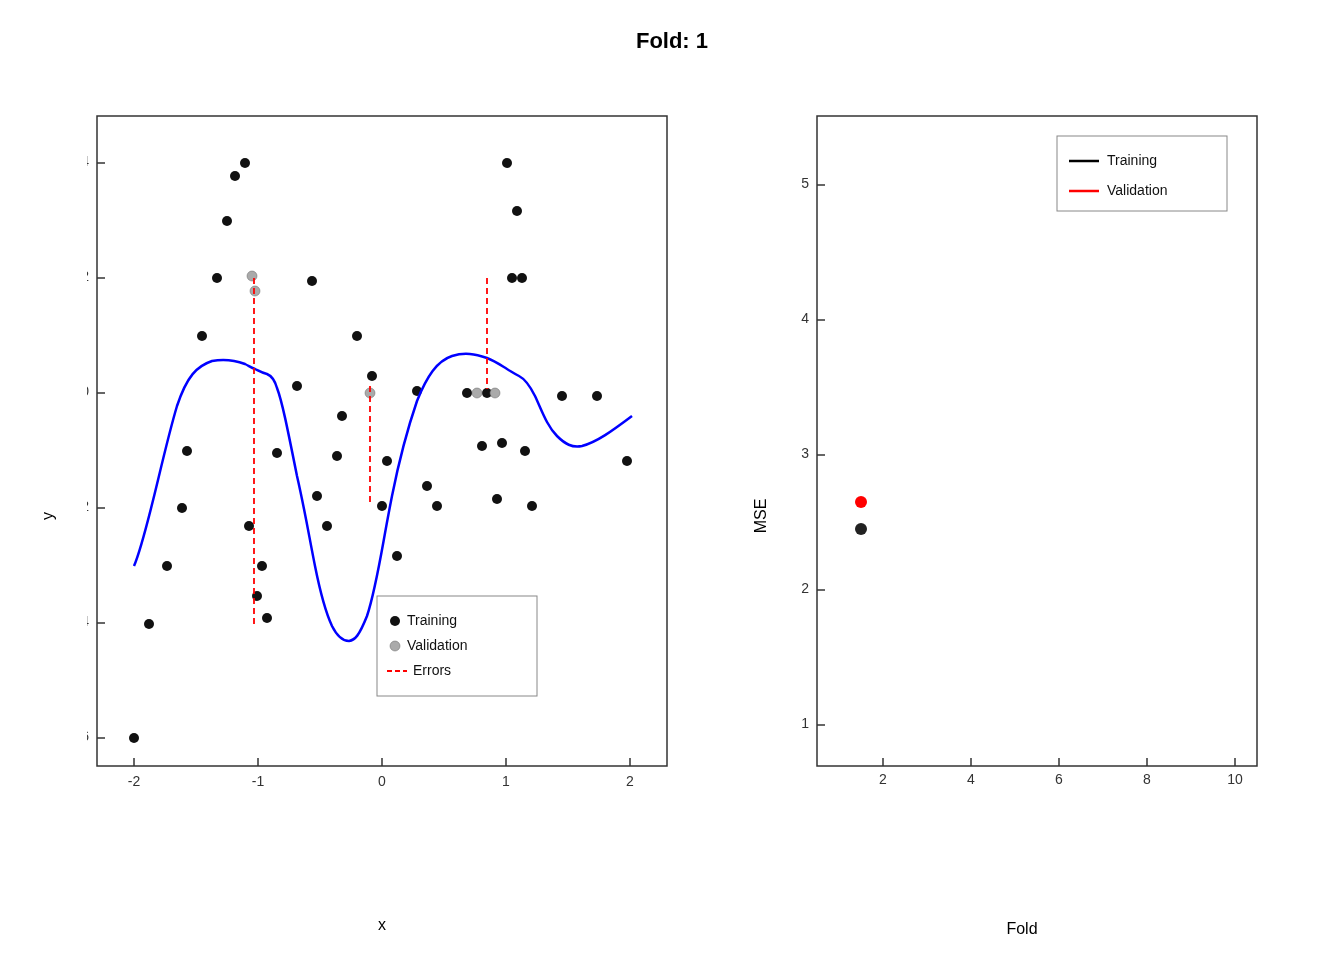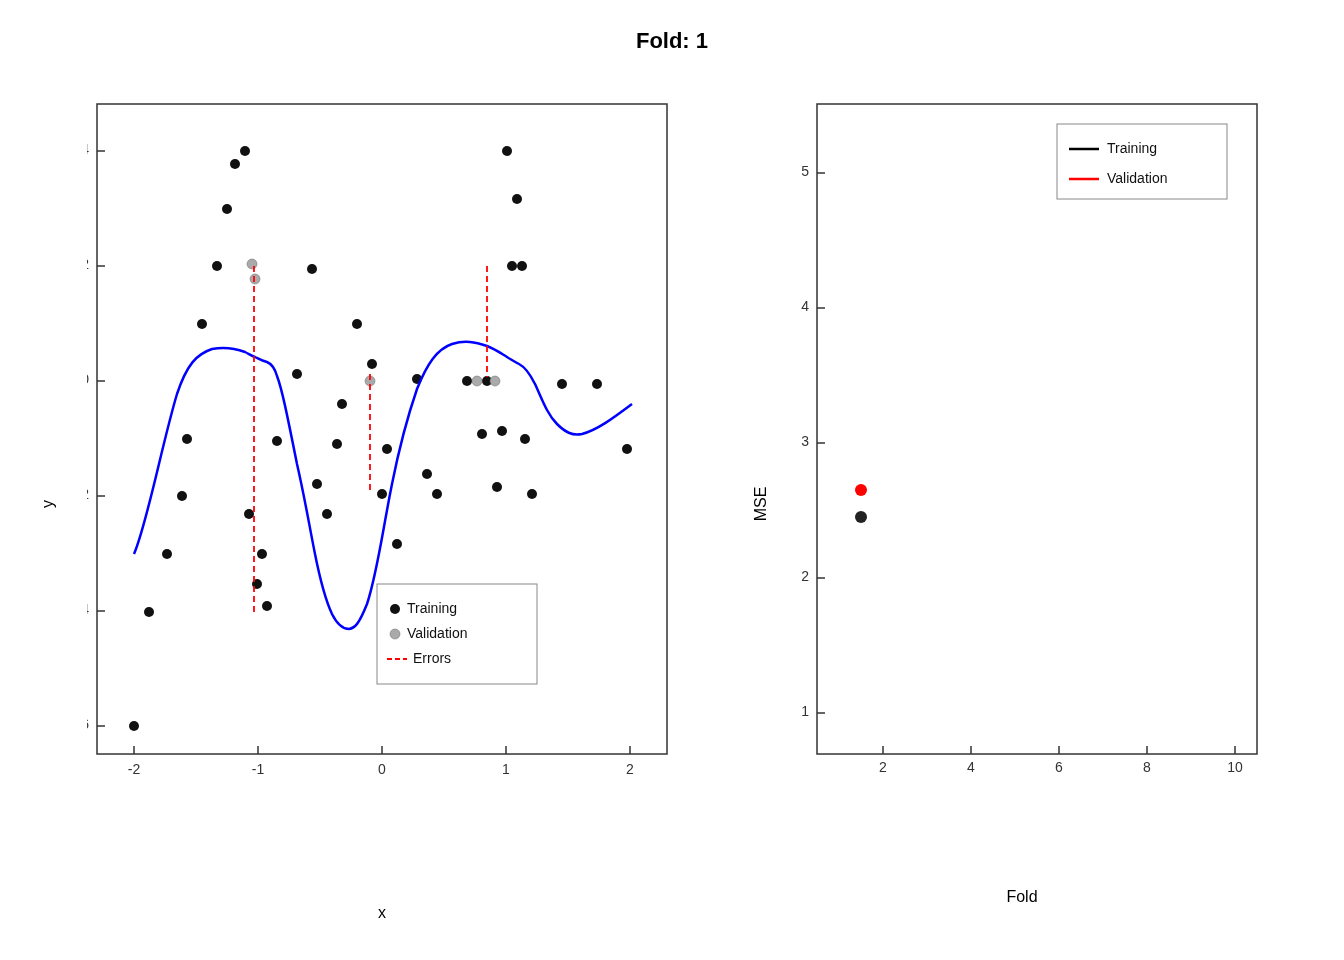--- a/index.html
+++ b/index.html
@@ -10,21 +10,21 @@
       height: 960px;
       overflow: hidden;
       display: flex;
       flex-direction: column;
       align-items: center;
     }
     .main-title {
       font-size: 22px;
       font-weight: bold;
       margin-top: 28px;
-      margin-bottom: 10px;
+      margin-bottom: 22px;
     }
     .charts-container {
       display: flex;
       flex-direction: row;
       width: 1280px;
       height: 860px;
       margin-top: 10px;
     }
     .left-chart {
       flex: 0 0 700px;
@@ -169,21 +169,21 @@
       <text x="320" y="519" font-size="14" fill="#111">Training</text>
       <circle cx="308" cy="540" r="5" fill="#aaaaaa" stroke="#666" stroke-width="0.5"></circle>
       <text x="320" y="544" font-size="14" fill="#111">Validation</text>
       <line x1="300" y1="565" x2="320" y2="565" stroke="#ff0000" stroke-width="2" stroke-dasharray="5,3"></line>
       <text x="326" y="569" font-size="14" fill="#111">Errors</text>
     </svg>
   </div>
 
   <div class="right-chart">
     <span class="axis-label-y" style="position:absolute;left:12px;top:50%;transform:translateY(-50%) rotate(-90deg);font-size:16px;">MSE</span>
-    <span class="axis-label-x" style="position:absolute;bottom:28px;left:50%;transform:translateX(-50%);font-size:16px;">Fold</span>
+    <span class="axis-label-x" style="position:absolute;bottom:8px;left:50%;transform:translateX(-50%);font-size:16px;">Fold</span>
     <svg width="500" height="750" style="position:absolute;top:20px;left:55px;">
 
       <rect x="30" y="10" width="440" height="650" fill="white" stroke="#333" stroke-width="1.5"></rect>
 
       <text x="22" y="82" font-size="14" text-anchor="end" fill="#333">5</text>
       <text x="22" y="217" font-size="14" text-anchor="end" fill="#333">4</text>
       <text x="22" y="352" font-size="14" text-anchor="end" fill="#333">3</text>
       <text x="22" y="487" font-size="14" text-anchor="end" fill="#333">2</text>
       <text x="22" y="622" font-size="14" text-anchor="end" fill="#333">1</text>
 

